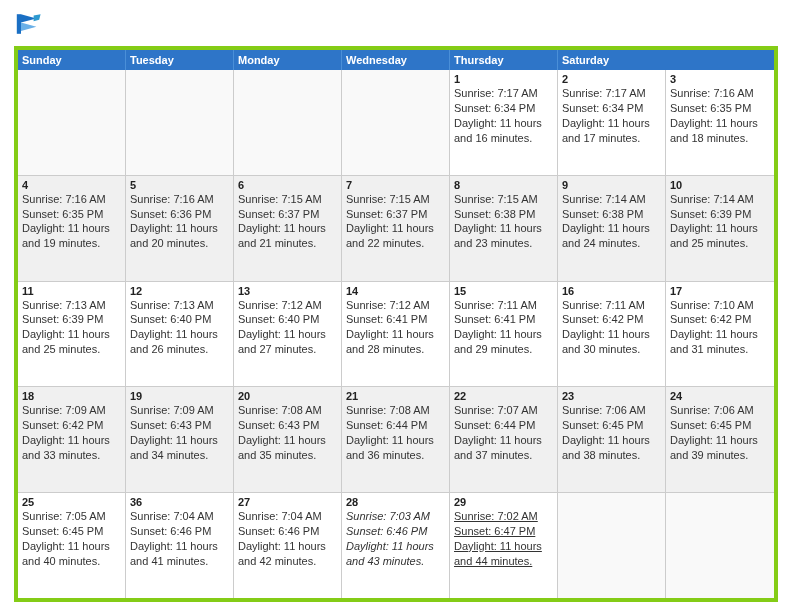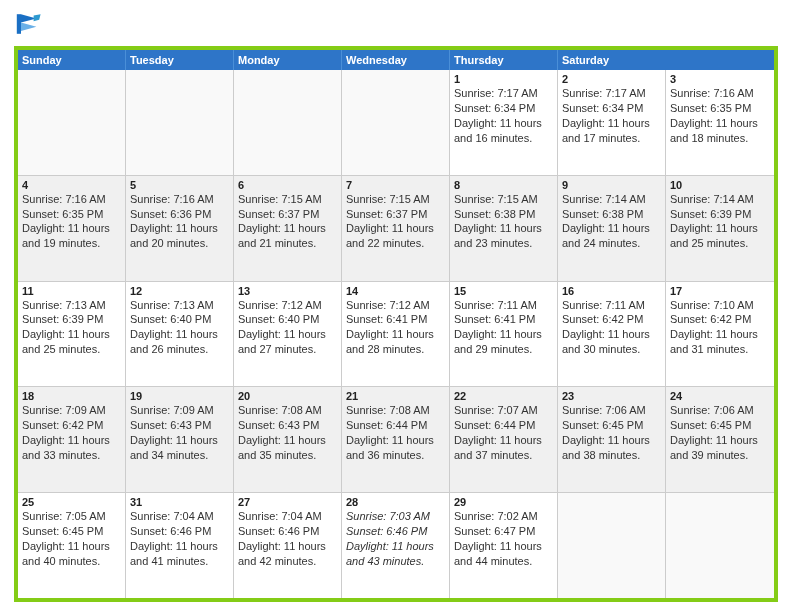--- a/index.html
+++ b/index.html
@@ -301,40 +301,40 @@
           </div>
         </div>
         <div class="cal-row">
           <div class="cal-cell">
             <span class="day-num">25</span>
             <div class="day-info" style="white-space: pre-line;">Sunrise: 7:05 AM
 Sunset: 6:45 PM
 Daylight: 11 hours and 40 minutes.</div>
           </div>
           <div class="cal-cell">
-            <span class="day-num">31</span>
+            <span class="day-num">36</span>
             <div class="day-info" style="white-space: pre-line;">Sunrise: 7:04 AM
 Sunset: 6:46 PM
 Daylight: 11 hours and 41 minutes.</div>
           </div>
           <div class="cal-cell">
             <span class="day-num">27</span>
             <div class="day-info" style="white-space: pre-line;">Sunrise: 7:04 AM
 Sunset: 6:46 PM
 Daylight: 11 hours and 42 minutes.</div>
           </div>
           <div class="cal-cell">
             <span class="day-num">28</span>
             <div class="day-info" style="white-space: pre-line; font-style: italic;">Sunrise: 7:03 AM
 Sunset: 6:46 PM
 Daylight: 11 hours and 43 minutes.</div>
           </div>
           <div class="cal-cell">
             <span class="day-num">29</span>
-            <div class="day-info" style="white-space: pre-line;">Sunrise: 7:02 AM
+            <div class="day-info" style="white-space: pre-line; text-decoration: underline;">Sunrise: 7:02 AM
 Sunset: 6:47 PM
 Daylight: 11 hours and 44 minutes.</div>
           </div>
           <div class="cal-cell empty"></div>
           <div class="cal-cell empty"></div>
         </div>
       </div>
   </div>
 </div>
 

